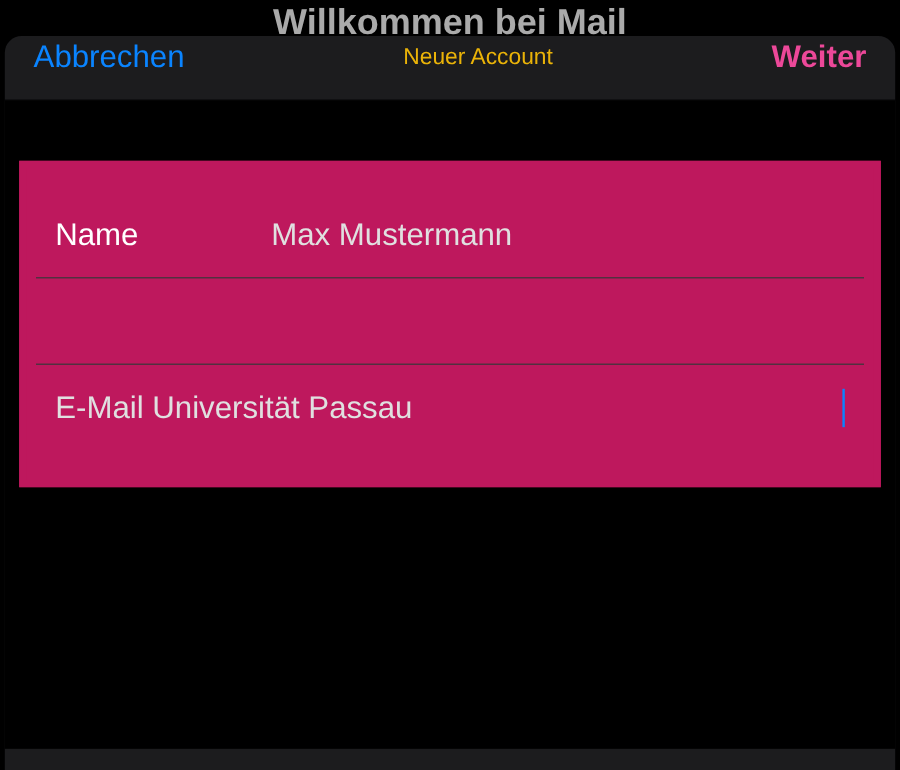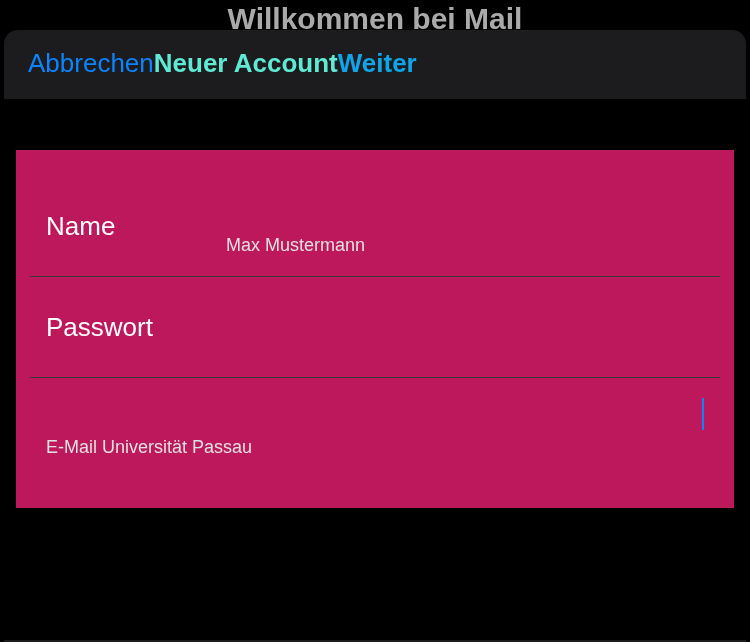--- a/index.html
+++ b/index.html
@@ -33,39 +33,39 @@
       left: 4px;
       right: 4px;
       bottom: 0;
       background: #1c1c1e;
       border-radius: 14px 14px 0 0;
       z-index: 1;
     }
     .nav-bar {
       display: flex;
       align-items: center;
-      justify-content: flex-start;
-      padding: 18px 24px 20px 24px;
+      justify-content: space-between;
+      padding: 2px 24px 20px 24px;
       border-bottom: 1px solid #000;
     }
     .nav-cancel {
       color: #0a84ff;
       font-size: 26px;
       font-weight: 400;
       background: none;
       border: none;
       cursor: pointer;
     }
     .nav-title {
-      color: #5eead4;
-      font-size: 26px;
-      font-weight: 700;
+      color: #eab308;
+      font-size: 19px;
+      font-weight: 400;
     }
     .nav-next {
-      color: #0ea5e9;
+      color: #ec4899;
       font-size: 26px;
       font-weight: 600;
       background: none;
       border: none;
       cursor: pointer;
     }
     .content-area {
       background: #000;
       height: calc(100% - 72px);
       padding-top: 50px;
@@ -88,28 +88,27 @@
     }
     .form-label {
       color: #fff;
       font-size: 26px;
       font-weight: 400;
       width: 180px;
       flex-shrink: 0;
     }
     .form-value {
       color: #e0e0e0;
-      font-size: 18px;
+      font-size: 26px;
       font-weight: 400;
       background: none;
       border: none;
       outline: none;
       flex: 1;
       font-family: inherit;
-      margin-top: 39px;
     }
     .cursor-wrap {
       display: flex;
       align-items: flex-start;
       flex: 1;
     }
     .text-cursor {
       display: inline-block;
       width: 2px;
       height: 32px;
@@ -133,21 +132,20 @@
   <div class="content-area">
     <div class="form-container">
 
       <div class="form-row">
         <div class="form-label">Name</div>
         <input class="form-value" type="text" value="Max Mustermann" style="">
       </div>
 
 
       <div class="form-row">
-        <div class="form-label">Passwort</div>
         <input class="form-value" type="password" value="" style="">
       </div>
 
       <div class="form-row">
         <div class="cursor-wrap">
           <span class="form-value">E-Mail Universität Passau</span>
           <span class="text-cursor"></span>
         </div>
       </div>
 

